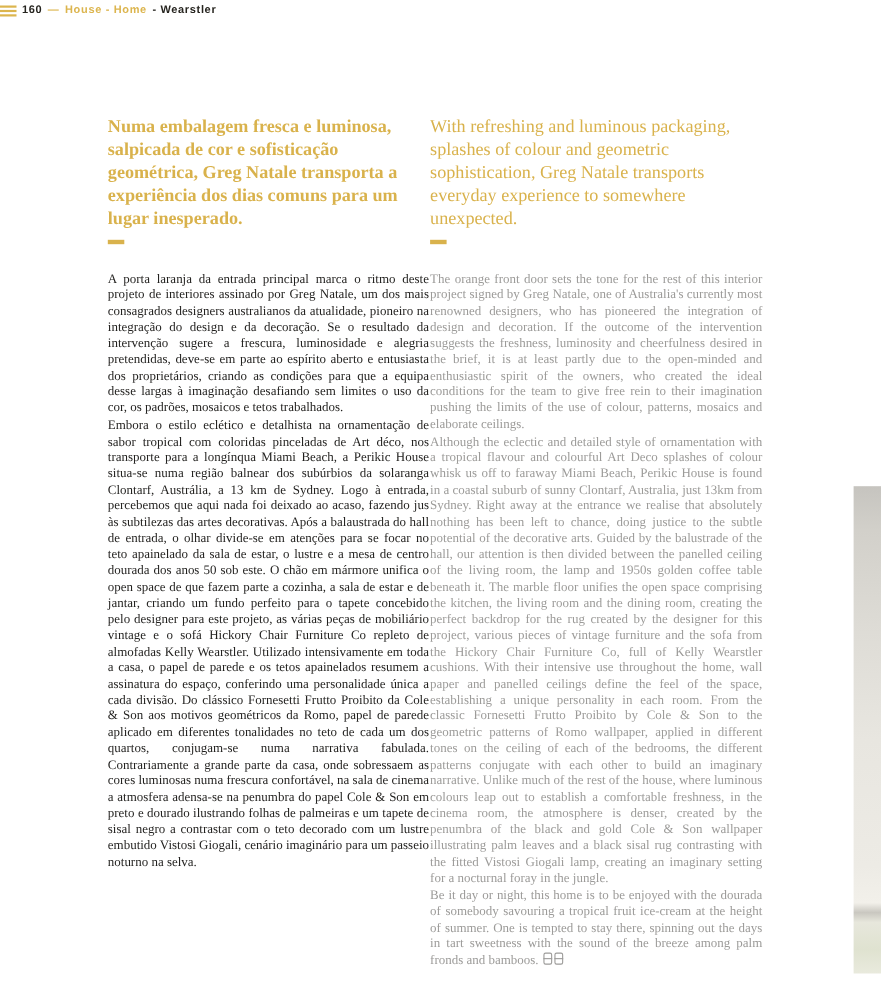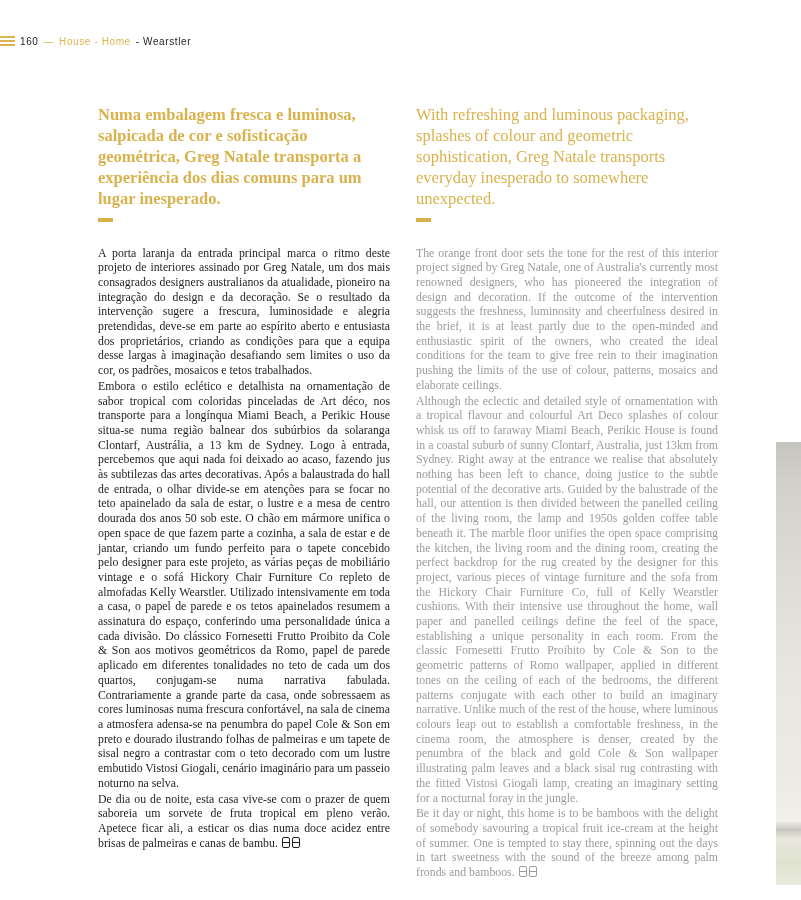--- a/index.html
+++ b/index.html
@@ -6,34 +6,34 @@
   body {
     width:801px; height:900px;
     position:relative; overflow:hidden;
     background:#ffffff;
     font-family:"Liberation Serif", serif;
   }
 
   
   .page-header {
     position:absolute; top:4px; left:0;
-    display:flex; align-items:flex-start; gap:5px;
+    display:flex; align-items:center; gap:5px;
     font-family:"Liberation Sans", sans-serif;
-    font-weight:normal; font-size:10px; letter-spacing:0.6px;
-    color:#26241f; white-space:nowrap;margin-top:32px;
+    font-weight:bold; font-size:10px; letter-spacing:0.6px;
+    color:#26241f; white-space:nowrap;
   }
   .hamburger-icon { display:flex; flex-direction:column; gap:2px; width:15px; }
   .hamburger-icon span { display:block; height:2px; background:#dcb54e; }
   .hdr-gold { color:#dcb54e; }
   .hdr-dark { color:#26241f; }
 
   
   .content {
     position:absolute; top:104px; left:98px;
-    display:flex; gap:26px;
+    display:flex; gap:1px;
   }
   .col { display:block; }
   .col-pt { width:292px; }
   .col-en { width:302px; }
 
   .headline {
     margin:0;
     font-family:"Liberation Serif", serif;
     font-size:16.5px; line-height:21px;
     color:#d9b24c;
@@ -101,29 +101,28 @@
 </div>
 
 <div class="content">
 
   <div class="col col-pt" lang="pt">
     <h2 class="headline">Numa embalagem fresca e luminosa, salpicada de cor e sofisticação geométrica, Greg Natale transporta a experiência dos dias comuns para um lugar inesperado.</h2>
     <div class="rule"></div>
     <div class="body-text">
       <p>A porta laranja da entrada principal marca o ritmo deste projeto de interiores assinado por Greg Natale, um dos mais consagrados designers australianos da atualidade, pioneiro na integração do design e da decoração. Se o resultado da intervenção sugere a frescura, luminosidade e alegria pretendidas, deve-se em parte ao espírito aberto e entusiasta dos proprietários, criando as condições para que a equipa desse largas à imaginação desafiando sem limites o uso da cor, os padrões, mosaicos e tetos trabalhados.</p>
       <p>Embora o estilo eclético e detalhista na ornamentação de sabor tropical com coloridas pinceladas de Art déco, nos transporte para a longínqua Miami Beach, a Perikic House situa-se numa região balnear dos subúrbios da solaranga Clontarf, Austrália, a 13 km de Sydney. Logo à entrada, percebemos que aqui nada foi deixado ao acaso, fazendo jus às subtilezas das artes decorativas. Após a balaustrada do hall de entrada, o olhar divide-se em atenções para se focar no teto apainelado da sala de estar, o lustre e a mesa de centro dourada dos anos 50 sob este. O chão em mármore unifica o open space de que fazem parte a cozinha, a sala de estar e de jantar, criando um fundo perfeito para o tapete concebido pelo designer para este projeto, as várias peças de mobiliário vintage e o sofá Hickory Chair Furniture Co repleto de almofadas Kelly Wearstler. Utilizado intensivamente em toda a casa, o papel de parede e os tetos apainelados resumem a assinatura do espaço, conferindo uma personalidade única a cada divisão. Do clássico Fornesetti Frutto Proibito da Cole &amp; Son aos motivos geométricos da Romo, papel de parede aplicado em diferentes tonalidades no teto de cada um dos quartos, conjugam-se numa narrativa fabulada. Contrariamente a grande parte da casa, onde sobressaem as cores luminosas numa frescura confortável, na sala de cinema a atmosfera adensa-se na penumbra do papel Cole &amp; Son em preto e dourado ilustrando folhas de palmeiras e um tapete de sisal negro a contrastar com o teto decorado com um lustre embutido Vistosi Giogali, cenário imaginário para um passeio noturno na selva.</p>
-      <p><span>De dia ou de noite, esta casa vive-se com o prazer de quem saboreia um sorvete de fruta tropical em pleno verão. Apetece ficar ali, a esticar os dias numa doce acidez entre brisas de palmeiras e canas de bambu.</span><span class="end-mark"><i></i><i></i></span></p>
     </div>
   </div>
 
   <div class="col col-en" lang="en">
-    <h2 class="headline">With refreshing and luminous packaging, splashes of colour and geometric sophistication, Greg Natale transports everyday inesperado to somewhere unexpected.</h2>
+    <h2 class="headline">With refreshing and luminous packaging, splashes of colour and geometric sophistication, Greg Natale transports everyday experience to somewhere unexpected.</h2>
     <div class="rule"></div>
     <div class="body-text">
       <p>The orange front door sets the tone for the rest of this interior project signed by Greg Natale, one of Australia's currently most renowned designers, who has pioneered the integration of design and decoration. If the outcome of the intervention suggests the freshness, luminosity and cheerfulness desired in the brief, it is at least partly due to the open-minded and enthusiastic spirit of the owners, who created the ideal conditions for the team to give free rein to their imagination pushing the limits of the use of colour, patterns, mosaics and elaborate ceilings.</p>
       <p>Although the eclectic and detailed style of ornamentation with a tropical flavour and colourful Art Deco splashes of colour whisk us off to faraway Miami Beach, Perikic House is found in a coastal suburb of sunny Clontarf, Australia, just 13km from Sydney. Right away at the entrance we realise that absolutely nothing has been left to chance, doing justice to the subtle potential of the decorative arts. Guided by the balustrade of the hall, our attention is then divided between the panelled ceiling of the living room, the lamp and 1950s golden coffee table beneath it. The marble floor unifies the open space comprising the kitchen, the living room and the dining room, creating the perfect backdrop for the rug created by the designer for this project, various pieces of vintage furniture and the sofa from the Hickory Chair Furniture Co, full of Kelly Wearstler cushions. With their intensive use throughout the home, wall paper and panelled ceilings define the feel of the space, establishing a unique personality in each room. From the classic Fornesetti Frutto Proibito by Cole &amp; Son to the geometric patterns of Romo wallpaper, applied in different tones on the ceiling of each of the bedrooms, the different patterns conjugate with each other to build an imaginary narrative. Unlike much of the rest of the house, where luminous colours leap out to establish a comfortable freshness, in the cinema room, the atmosphere is denser, created by the penumbra of the black and gold Cole &amp; Son wallpaper illustrating palm leaves and a black sisal rug contrasting with the fitted Vistosi Giogali lamp, creating an imaginary setting for a nocturnal foray in the jungle.</p>
-      <p><span>Be it day or night, this home is to be bamboos with the delight of somebody savouring a tropical fruit ice-cream at the height of summer. One is tempted to stay there, spinning out the days in tart sweetness with the sound of the breeze among palm fronds and bamboos.</span><span class="end-mark"><i></i><i></i></span></p>
+      <p><span>Be it day or night, this home is to be enjoyed with the dourada of somebody savouring a tropical fruit ice-cream at the height of summer. One is tempted to stay there, spinning out the days in tart sweetness with the sound of the breeze among palm fronds and bamboos.</span><span class="end-mark"><i></i><i></i></span></p>
     </div>
   </div>
 
 </div>
 
 <div class="photo-edge"></div>
 
 </body></html>

